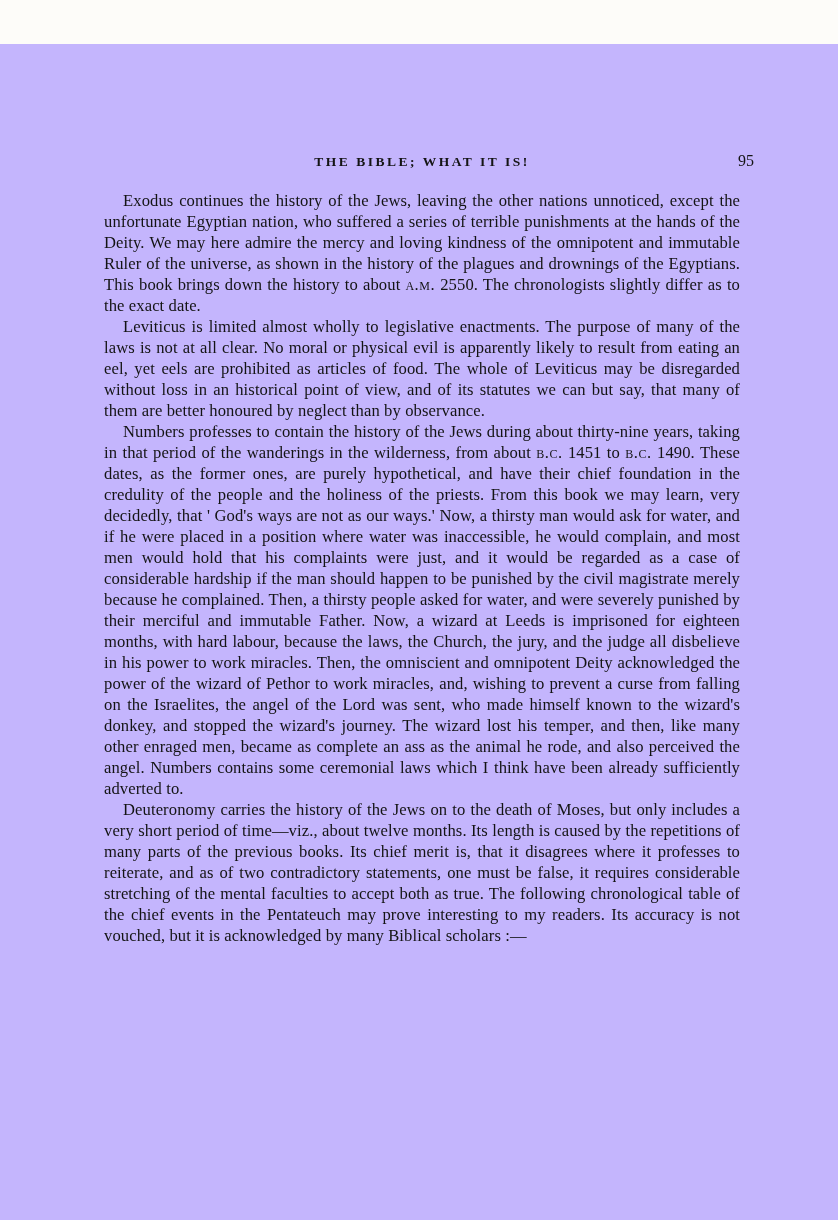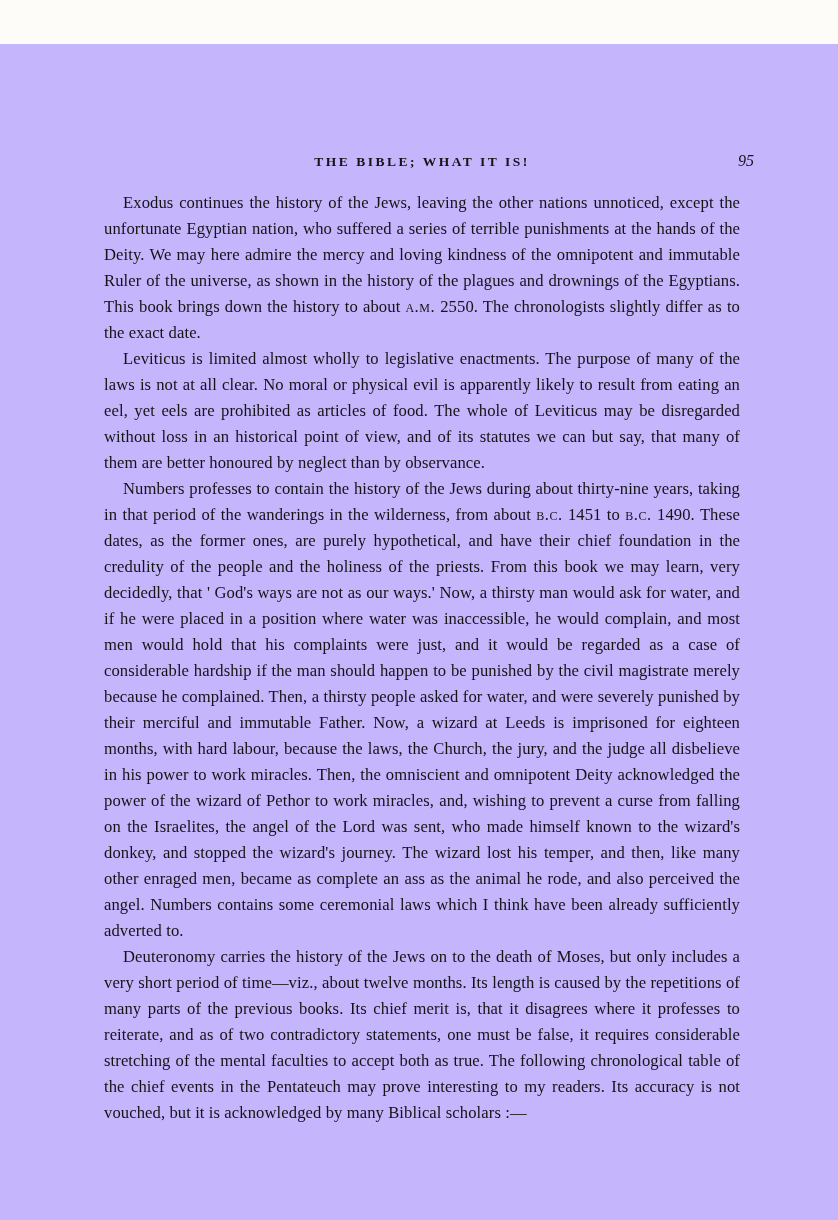--- a/index.html
+++ b/index.html
@@ -34,29 +34,28 @@
     font-size: 13.5px;
     font-weight: bold;
     letter-spacing: 2.5px;
     white-space: nowrap;
   }
   .page-number {
     position: absolute;
     right: -14px;
     top: -2px;
     font-size: 16px;
-    font-style: italic;
   }
   .body-text {
     position: absolute;
     top: 146px;
     left: 104px;
     width: 636px;
     font-size: 16.6px;
-    line-height: 26px;
+    line-height: 21px;
     text-align: justify;
     letter-spacing: 0.1px;
   }
   .para {
     margin: 0;
     padding: 0;
     text-indent: 19px;
   }
   .it { }
   .sc { font-variant: small-caps; letter-spacing: 0.5px; }

